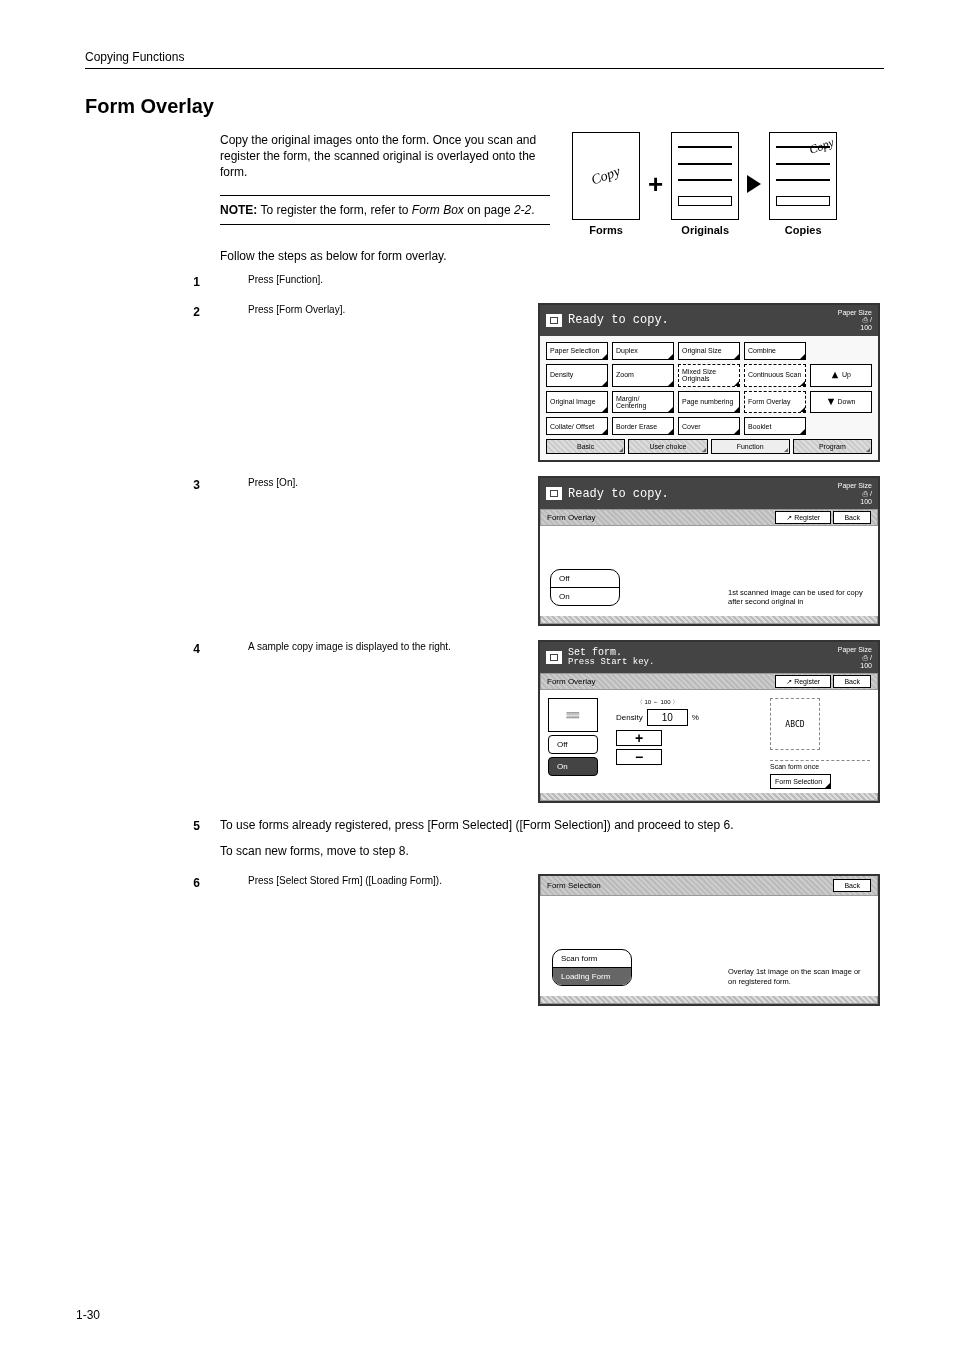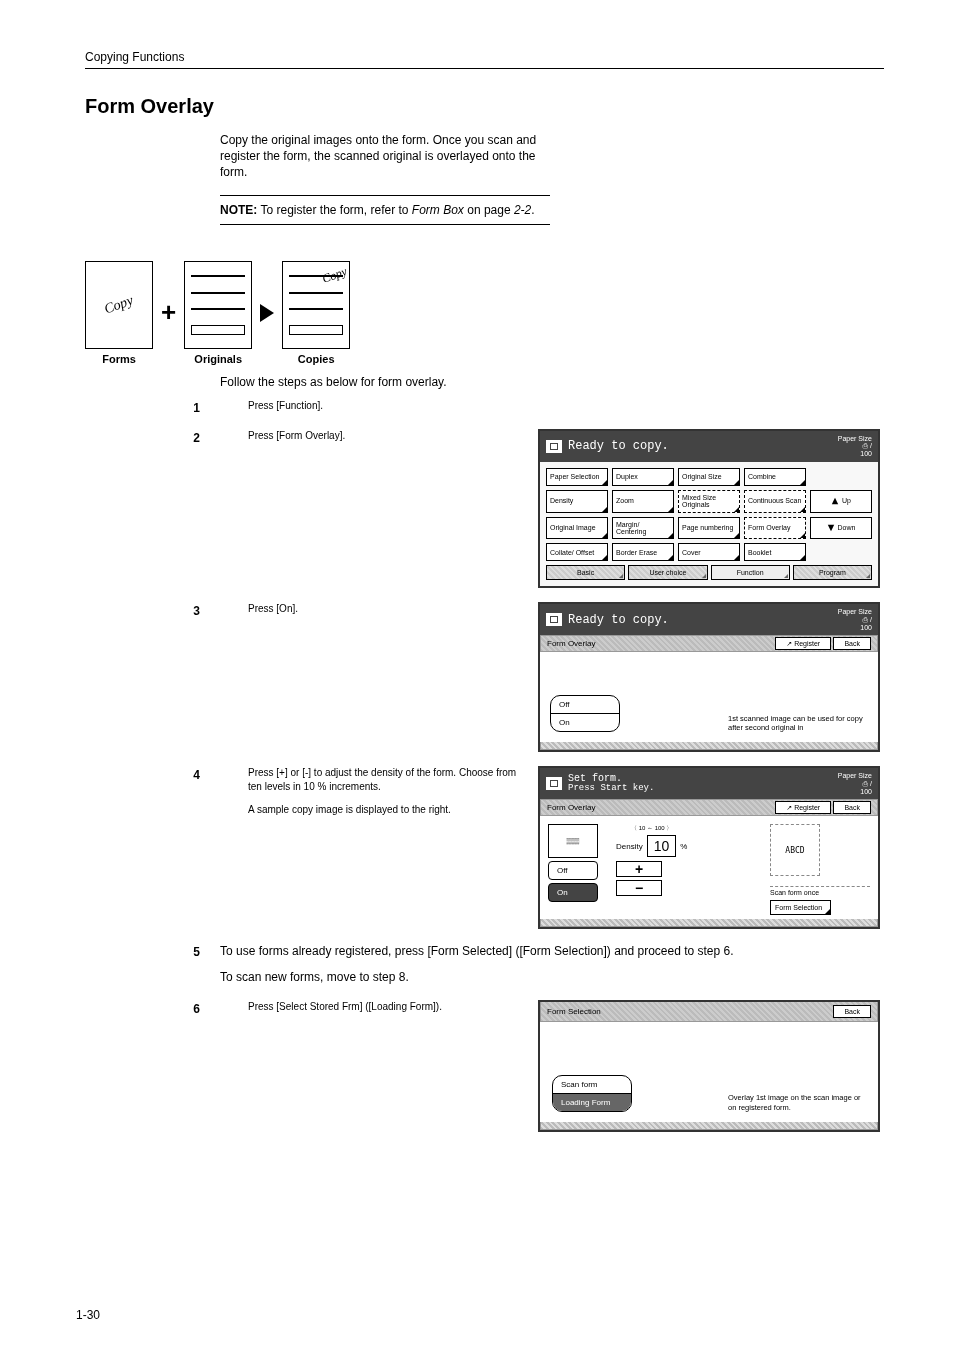--- a/index.html
+++ b/index.html
@@ -29,21 +29,20 @@
   h2.section-title {
     font-size: 20px;
     font-weight: bold;
     margin: 0 0 14px 0;
   }
   .two-col {
     display: flex;
     align-items: flex-start;
     gap: 22px;
     margin-bottom: 10px;
-    flex-direction: column;
   }
   .intro-text {
     margin-left: 135px;
     width: 330px;
     font-size: 12px;
     line-height: 1.35;
   }
   .flow-diagram {
     display: flex;
     align-items: center;
@@ -162,21 +161,21 @@
   }
   .subheader .mini-btn{ border:1px solid #000; background:#fff; padding:2px 10px; font-size:7px;}
   .form-body2{ padding: 18px 10px 10px 10px; display:flex; justify-content:space-between; align-items:flex-end; min-height:90px;}
   .toggle-btn{ border:1px solid #000; border-radius:6px 2px 2px 6px; padding:4px 14px 4px 8px; font-size:8px; background:#fff;}
   .toggle-btn.on{ background:#444;color:#fff;}
   .side-note{ font-size:7.5px; text-align:left; width:140px; line-height:1.25;}
 
   .setform-body{ padding:8px 8px 4px 8px;}
   .preview-mini{ width:50px;height:34px;border:1px solid #000;background:#fff;position:relative;font-size:6px;display:flex;align-items:center;justify-content:center;}
   .range-lbl{font-size:6px;}
-  .dens-val{border:1px solid #000;padding:2px 6px;font-size:14px;}
+  .dens-val{border:1px solid #000;padding:2px 14px;font-size:10px;}
   .pm-btn{border:1px solid #000;background:#fff;width:46px;height:16px;display:flex;align-items:center;justify-content:center;font-size:14px;font-weight:bold;line-height:0;}
   .sample-prev{width:50px;height:52px;border:1px dashed #888;display:flex;align-items:center;justify-content:center;font-size:8px;font-family:monospace;}
   .setform-right{display:flex;flex-direction:column;align-items:flex-start;gap:4px;}
   .scan-lbl{font-size:7px;margin-top:6px;}
   .formsel-btn{border:1px solid #000;background:#fff;padding:3px 8px 3px 4px;font-size:7px;position:relative;}
   .formsel-btn::after{content:"";position:absolute;right:0;bottom:0;width:0;height:0;border-left:5px solid transparent;border-bottom:5px solid #000;}
   .setform-bottom{display:flex;align-items:flex-start;gap:18px;}
   .setform-left-col{display:flex;flex-direction:column;gap:3px;}
 
   .page-num {
@@ -334,21 +333,20 @@
         </div>
         <div class="side-note">1st scanned image can be used for copy after second original in</div>
       </div>
       <div class="hatched-strip"></div>
     </div>
   </div>
 
   <div class="step-row">
     <div class="step-num">4</div>
     <div class="step-text">
-      <p>Press [+] or [-] to adjust the density of the form. Choose from ten levels in 10 % increments.</p>
       <p>A sample copy image is displayed to the right.</p>
     </div>
 
     <div class="panel">
       <div class="panel-titlebar">
         <span class="panel-title">
             <span class="icon"></span>
           <span style="display:inline-flex;flex-direction:column;line-height:1.05;">
             <span style="font-size:10px;">Set form.</span>
             <span style="font-size:9px;">Press Start key.</span>

